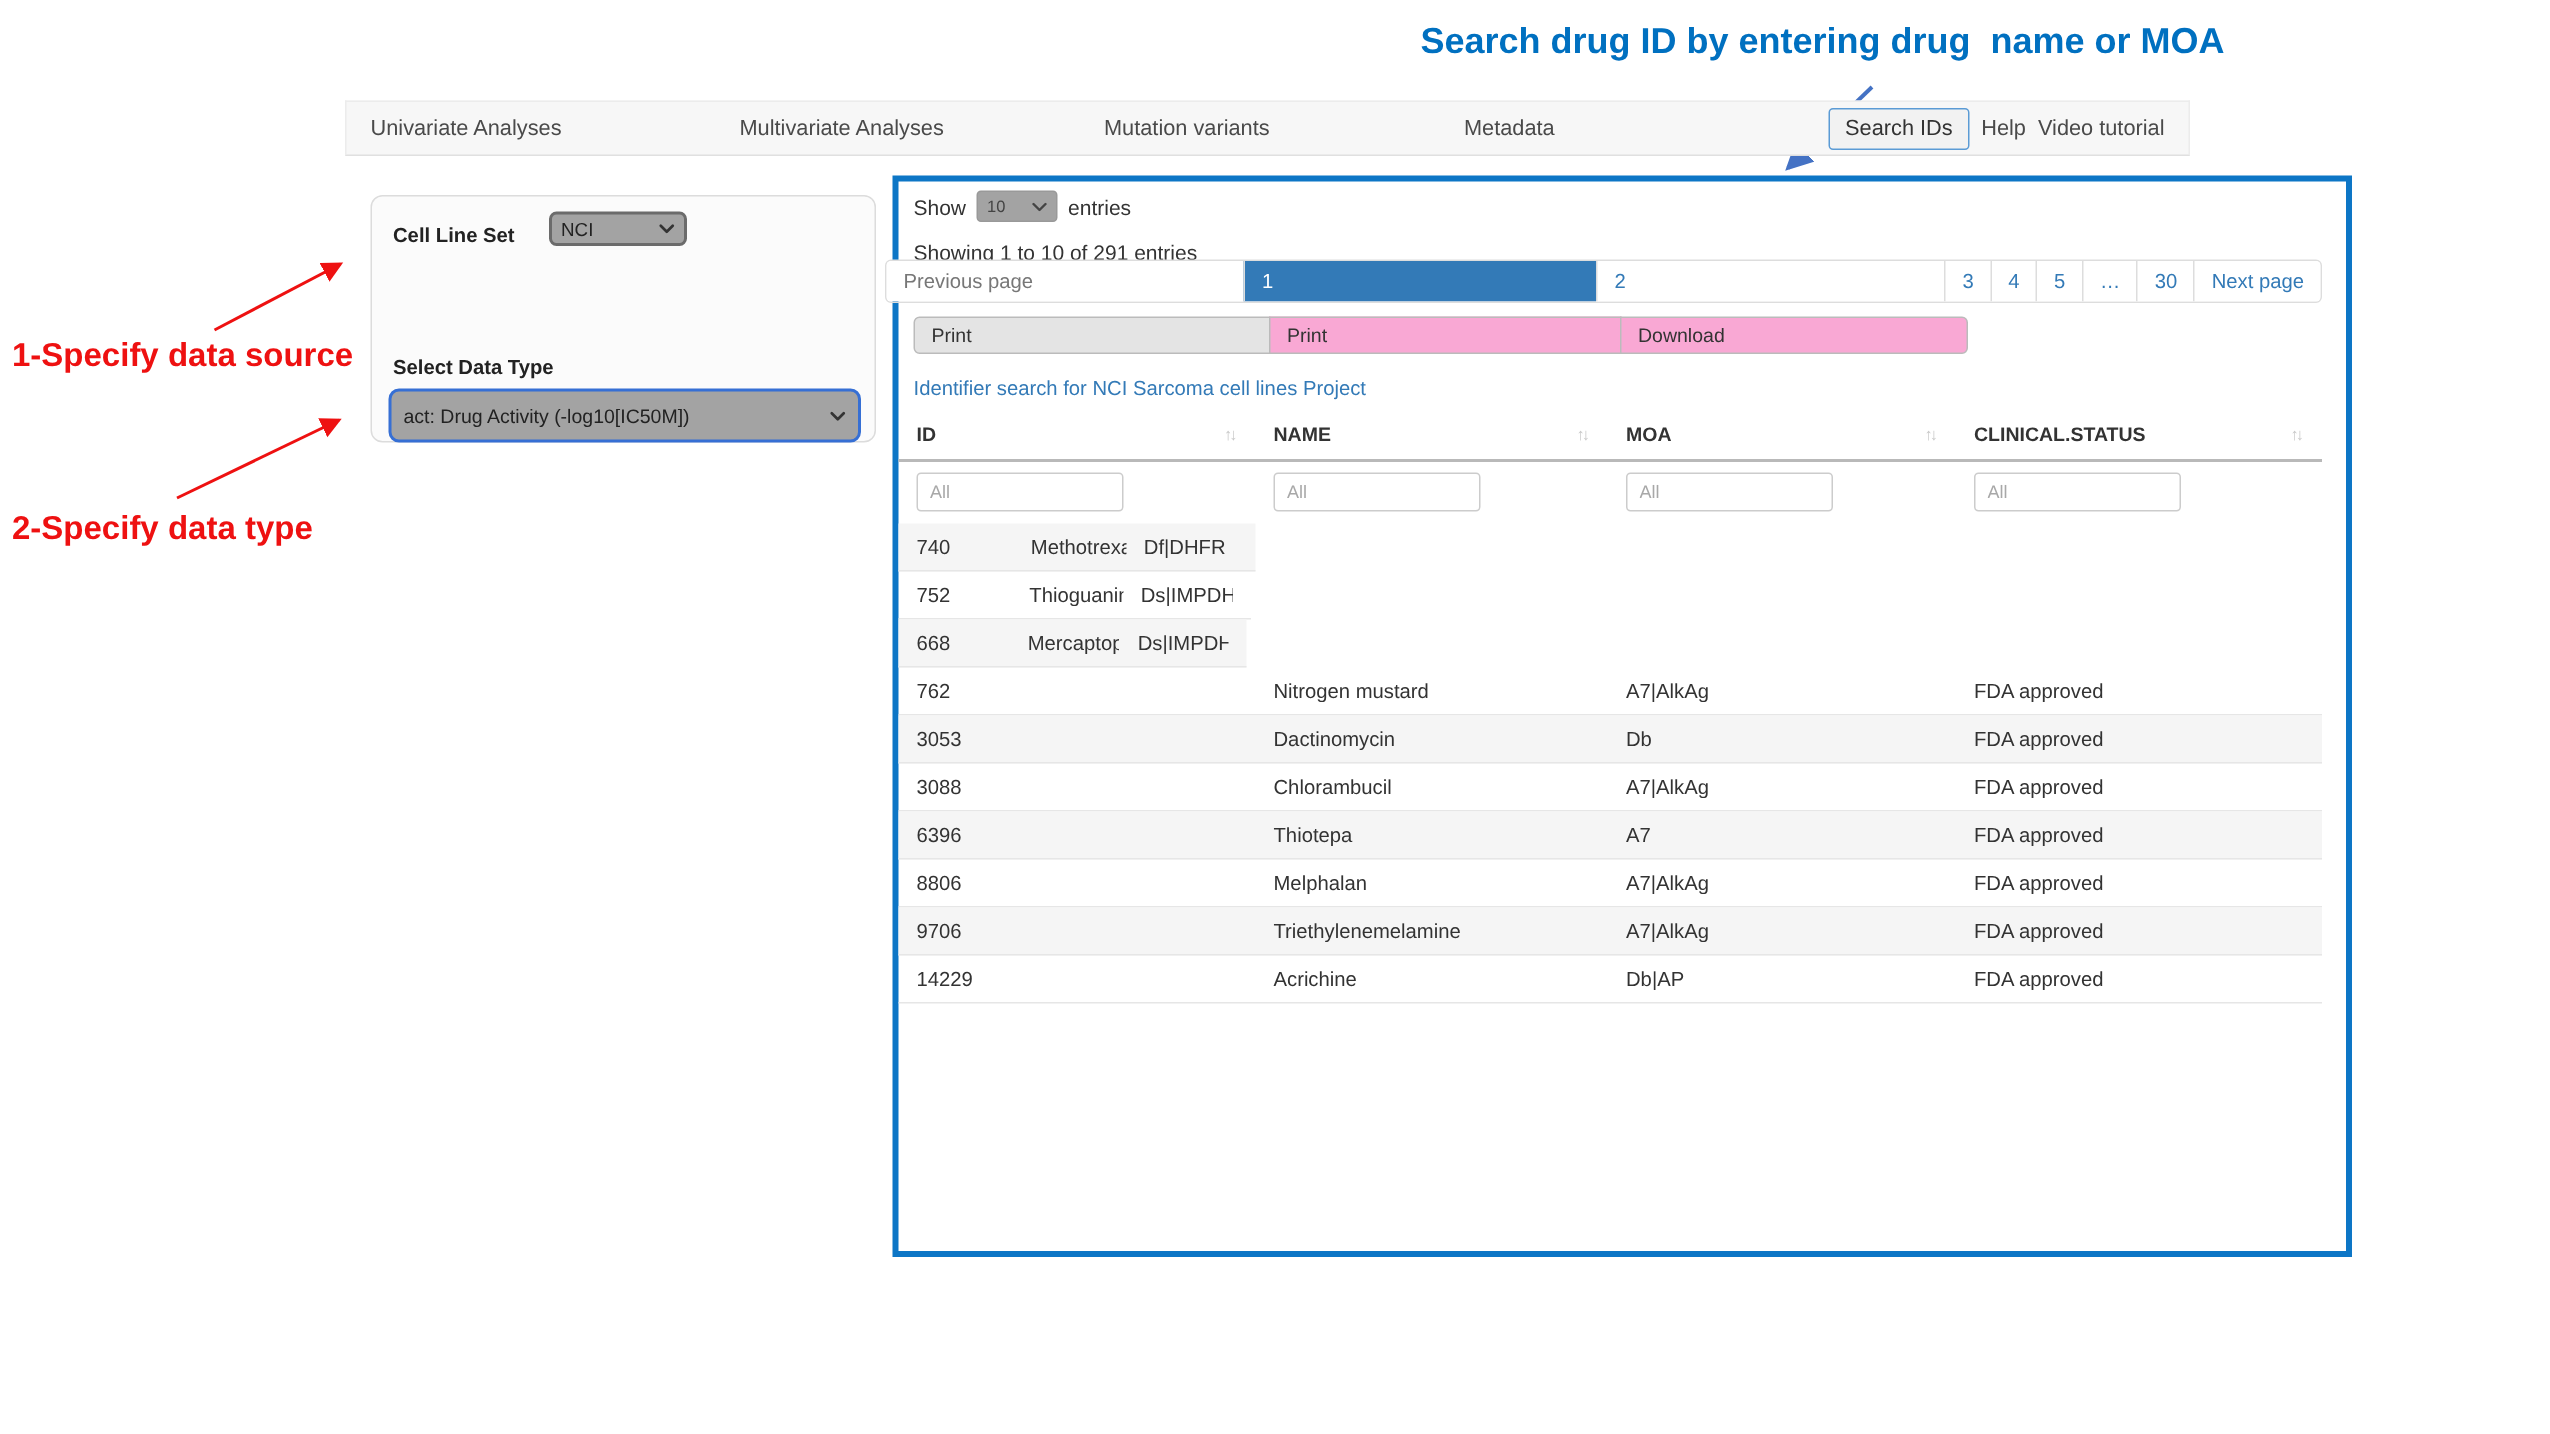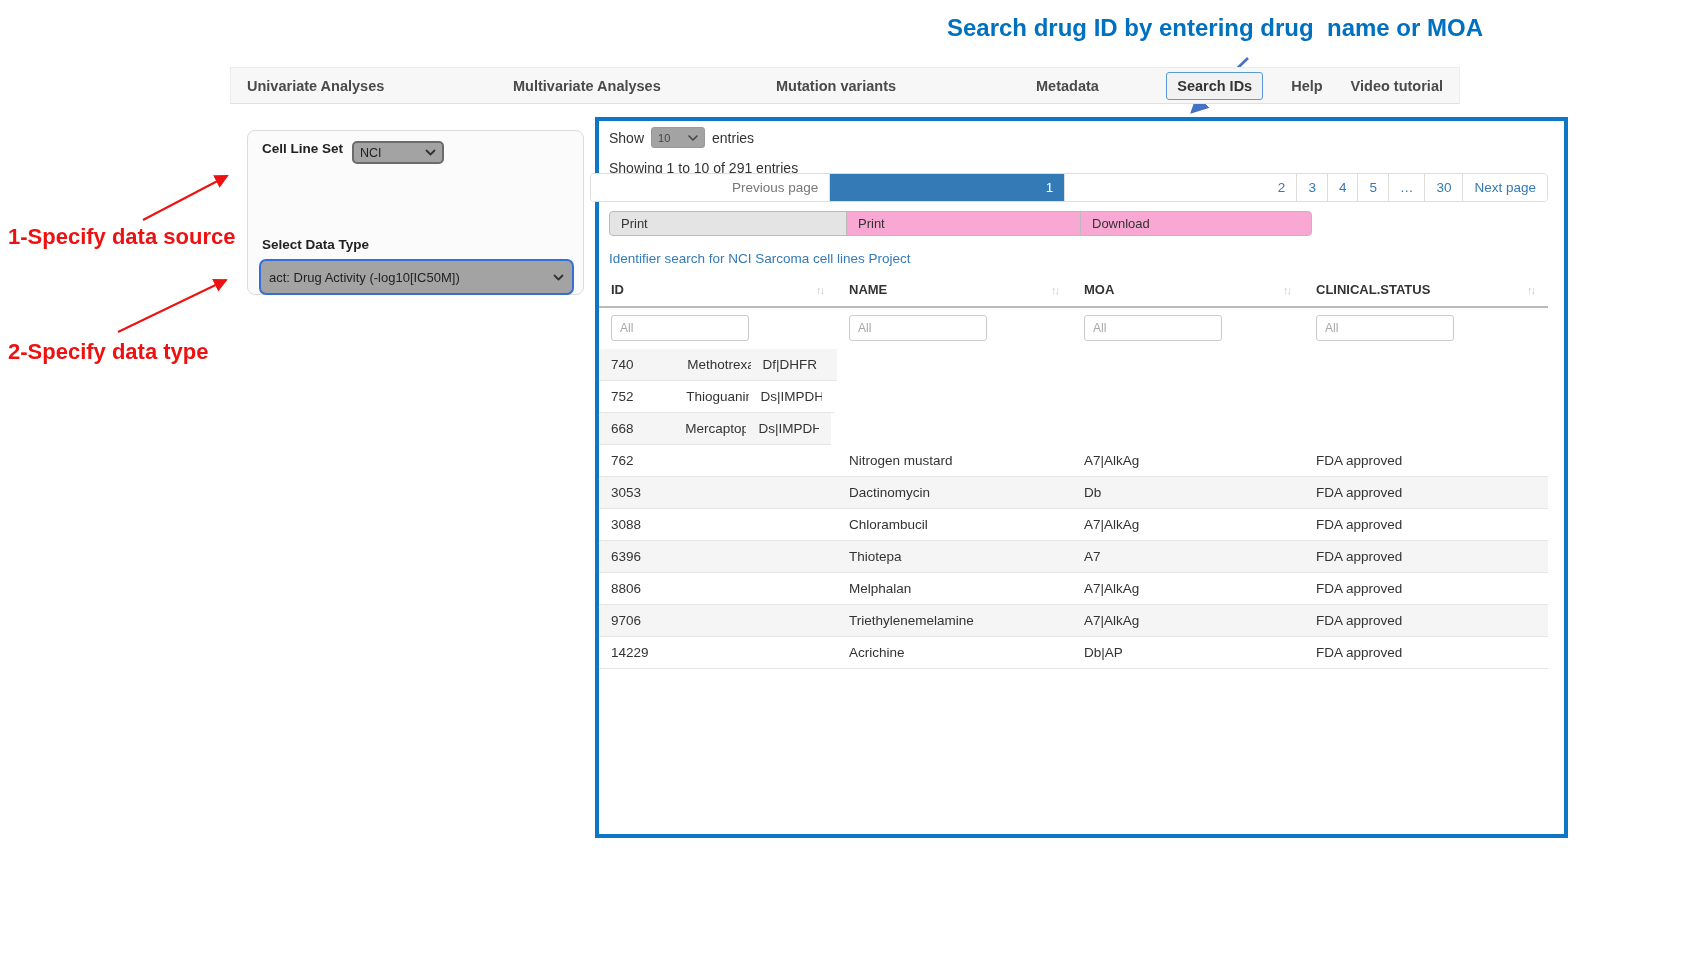--- a/index.html
+++ b/index.html
@@ -15,34 +15,34 @@
     font-size:24px; font-weight:bold; color:#0070C0; white-space:pre;
   }
   .annot-step { position:absolute; font-size:22px; font-weight:bold; color:#EE1111; }
   #step1 { left:8px; top:224px; }
   #step2 { left:8px; top:339px; }
   .arrow-svg { position:absolute; overflow:visible; }
   
   #navbar {
     position:absolute; left:230px; top:67px; width:1230px; height:37px;
     background:#f7f7f7; border:1px solid #ececec; border-bottom:1px solid #e0e0e0;
-    display:flex; align-items:center; gap:28px; padding:0 16px;
-    font-size:14.5px; color:#4a4a4a;font-weight:bold;
+    display:flex; align-items:center; gap:8px; padding:0 16px;
+    font-size:14.5px; color:#4a4a4a;
   }
   .nav-item { padding:5px 0; cursor:pointer; white-space:nowrap; }
   .nav-item.active {
     padding:5px 10px; border:1px solid #5b9bd5; border-radius:3px;
     background:#f2f2f2; color:#333;
   }
   
   #card {
     position:absolute; left:247px; top:130px; width:337px; height:165px;
     background:#fbfbfb; border:1px solid #dcdcdc; border-radius:8px;
   }
-  .cls-row { position:absolute; left:14px; top:10px; display:flex; align-items:flex-start; gap:9px; }
+  .cls-row { position:absolute; left:14px; top:10px; display:flex; align-items:flex-end; gap:23px; }
   .card-label { font-size:13.5px; font-weight:bold; color:#222; white-space:nowrap; }
   .select-box {
     display:flex; align-items:center; justify-content:space-between;
     background:#a3a3a3; cursor:pointer;
   }
   #cls-select {
     width:92px; height:23px; border:2px solid #6b6b6b; border-radius:5px;
     padding:0 6px; font-size:12.5px; color:#222;
   }
   #sdt-label { position:absolute; left:14px; top:106px; }
@@ -58,21 +58,21 @@
     border:4px solid #0D76C6; background:#fff;
   }
   #show-row { position:absolute; left:10px; top:6px; display:flex; align-items:center; gap:7px; font-size:14px; }
   #show-select {
     width:54px; height:21px; border:1px solid #999; border-radius:3px;
     padding:0 6px; font-size:11px; color:#444;
   }
   #showing-text { position:absolute; left:10px; top:39px; font-size:14px; }
   #pagination {
     position:absolute; top:52px; right:16px; display:flex;
-    border:1px solid #ddd; border-radius:4px; overflow:hidden; font-size:13.5px;text-align:right;
+    border:1px solid #ddd; border-radius:4px; overflow:hidden; font-size:13.5px;
   }
   .page-btn {
     padding:6px 11px; border-left:1px solid #ddd; color:#337AB7;
     background:#fff; cursor:pointer; white-space:nowrap;
   }
   .page-btn:first-of-type { border-left:none; }
   .page-btn.muted { color:#777; }
   .page-btn.active { background:#337AB7; color:#fff; }
   #btn-group { position:absolute; left:10px; top:90px; display:flex; }
   .dt-btn {

